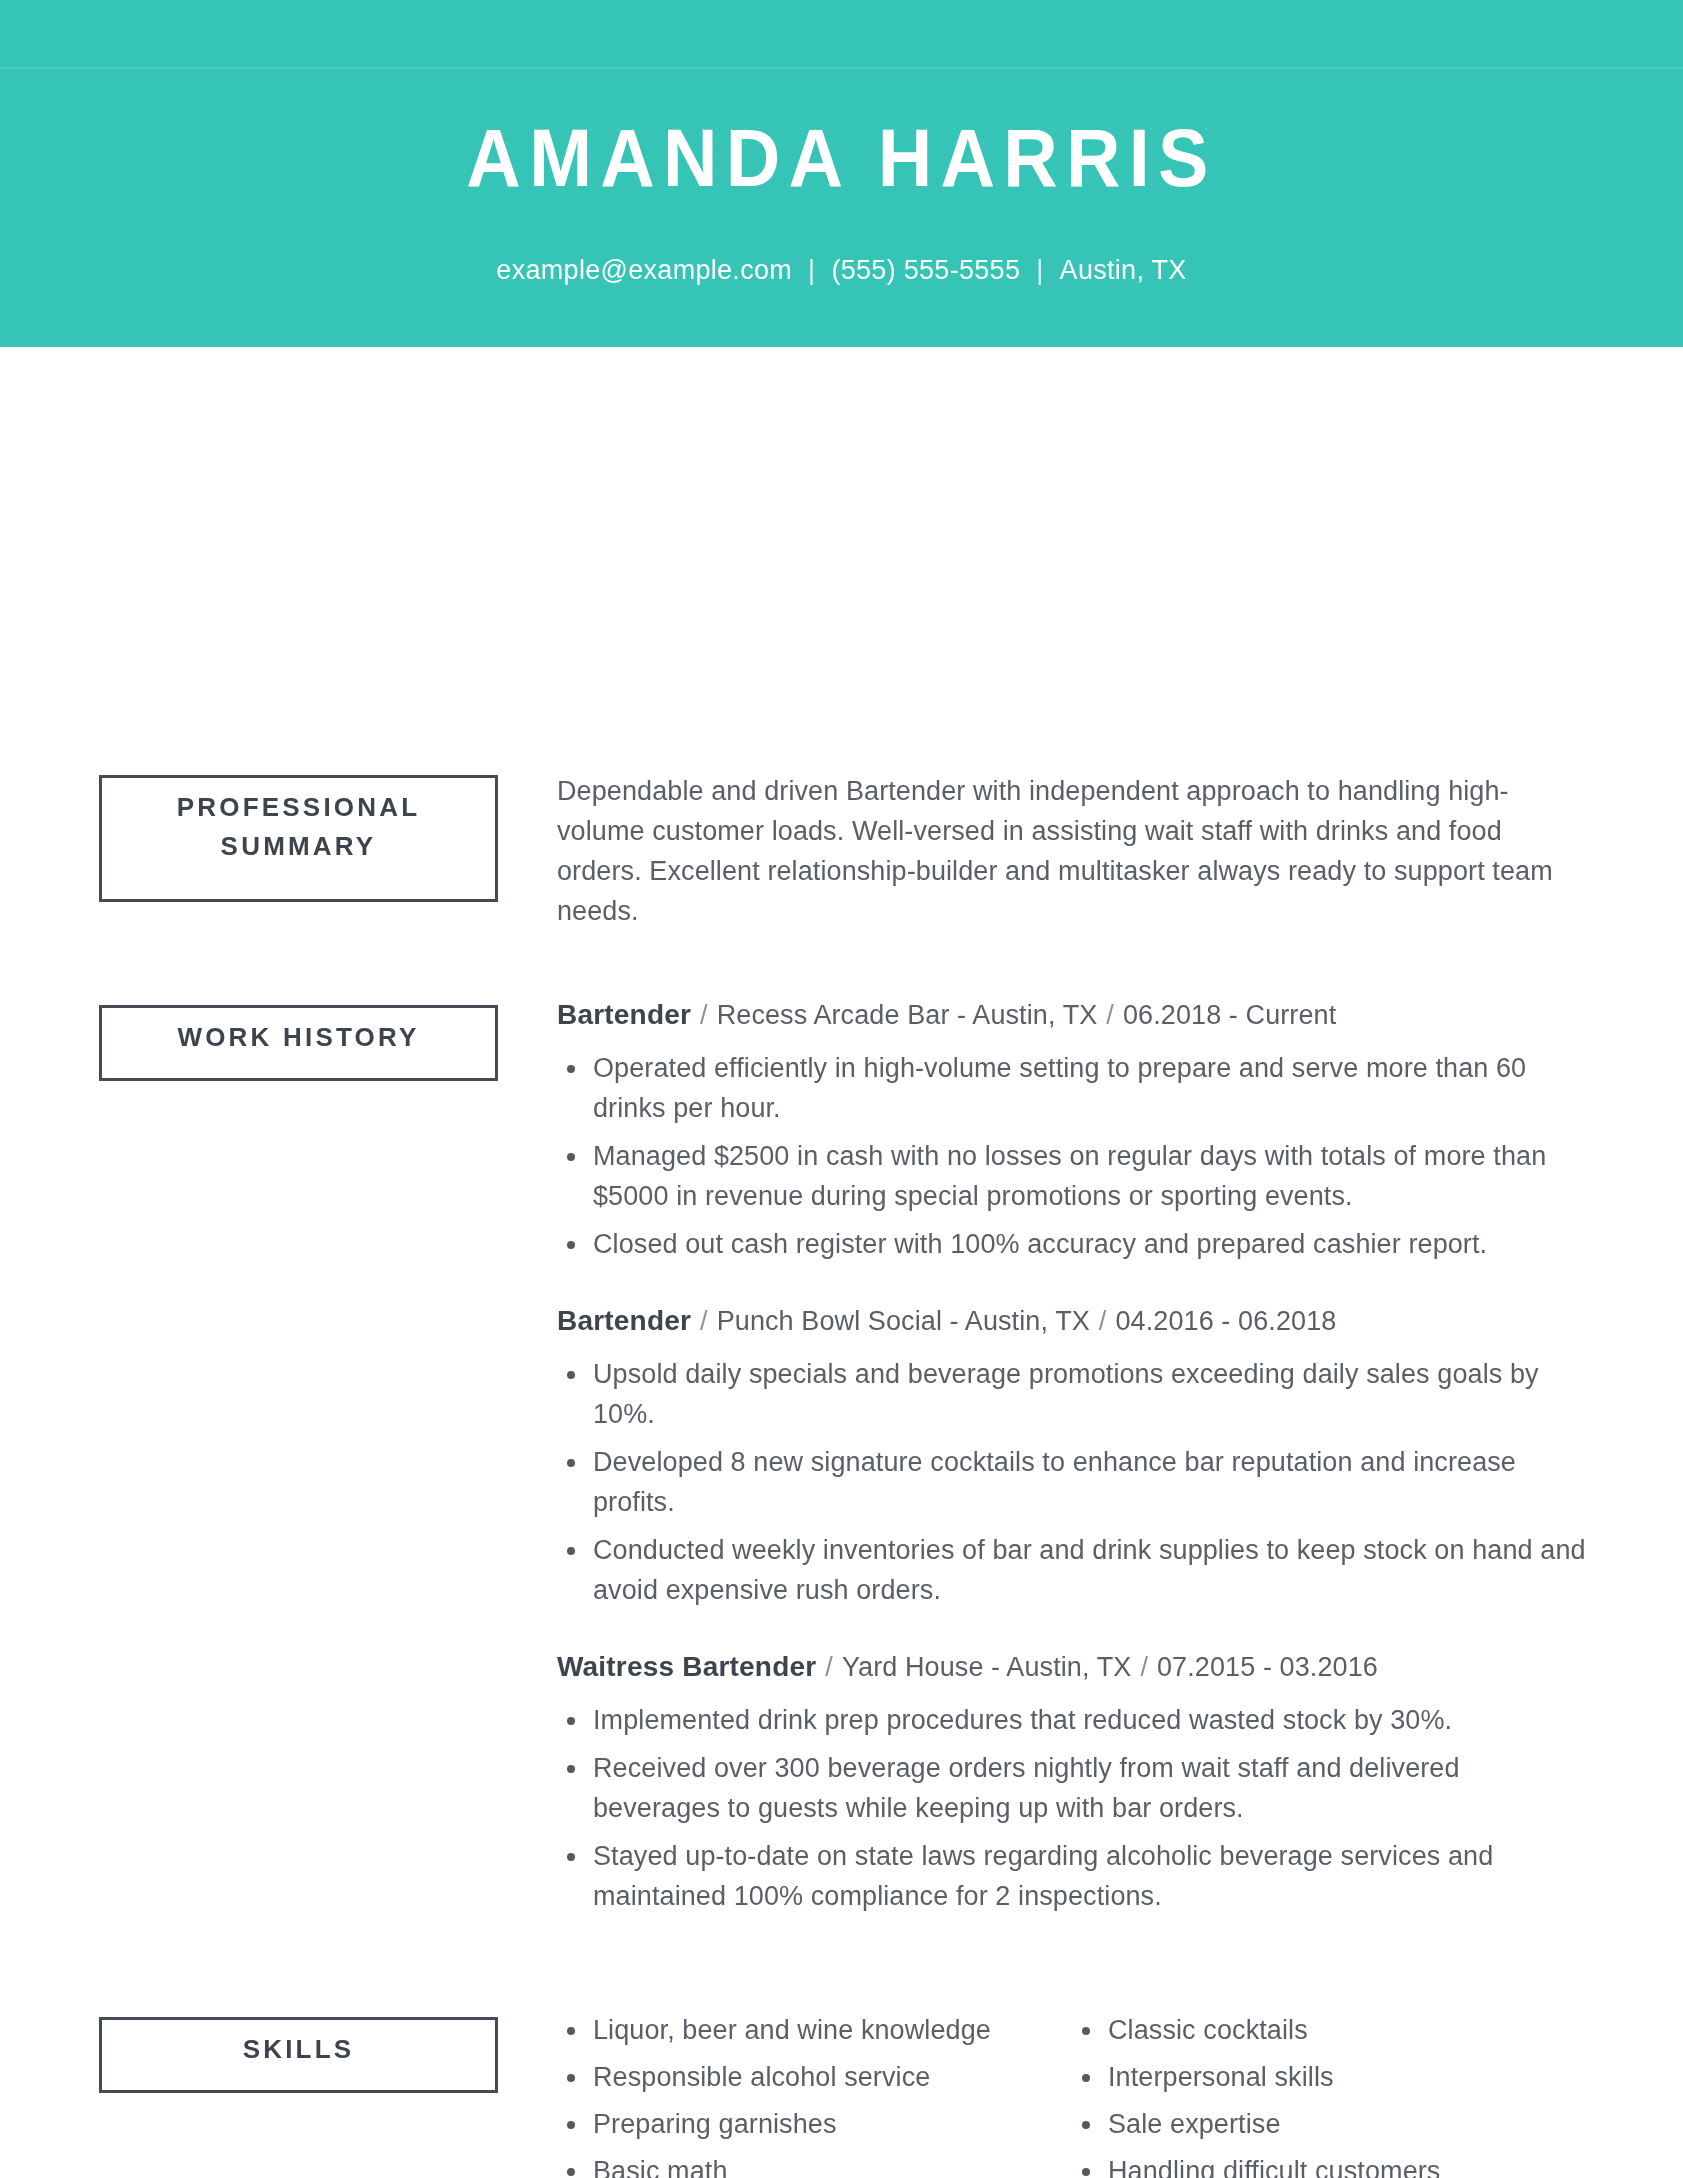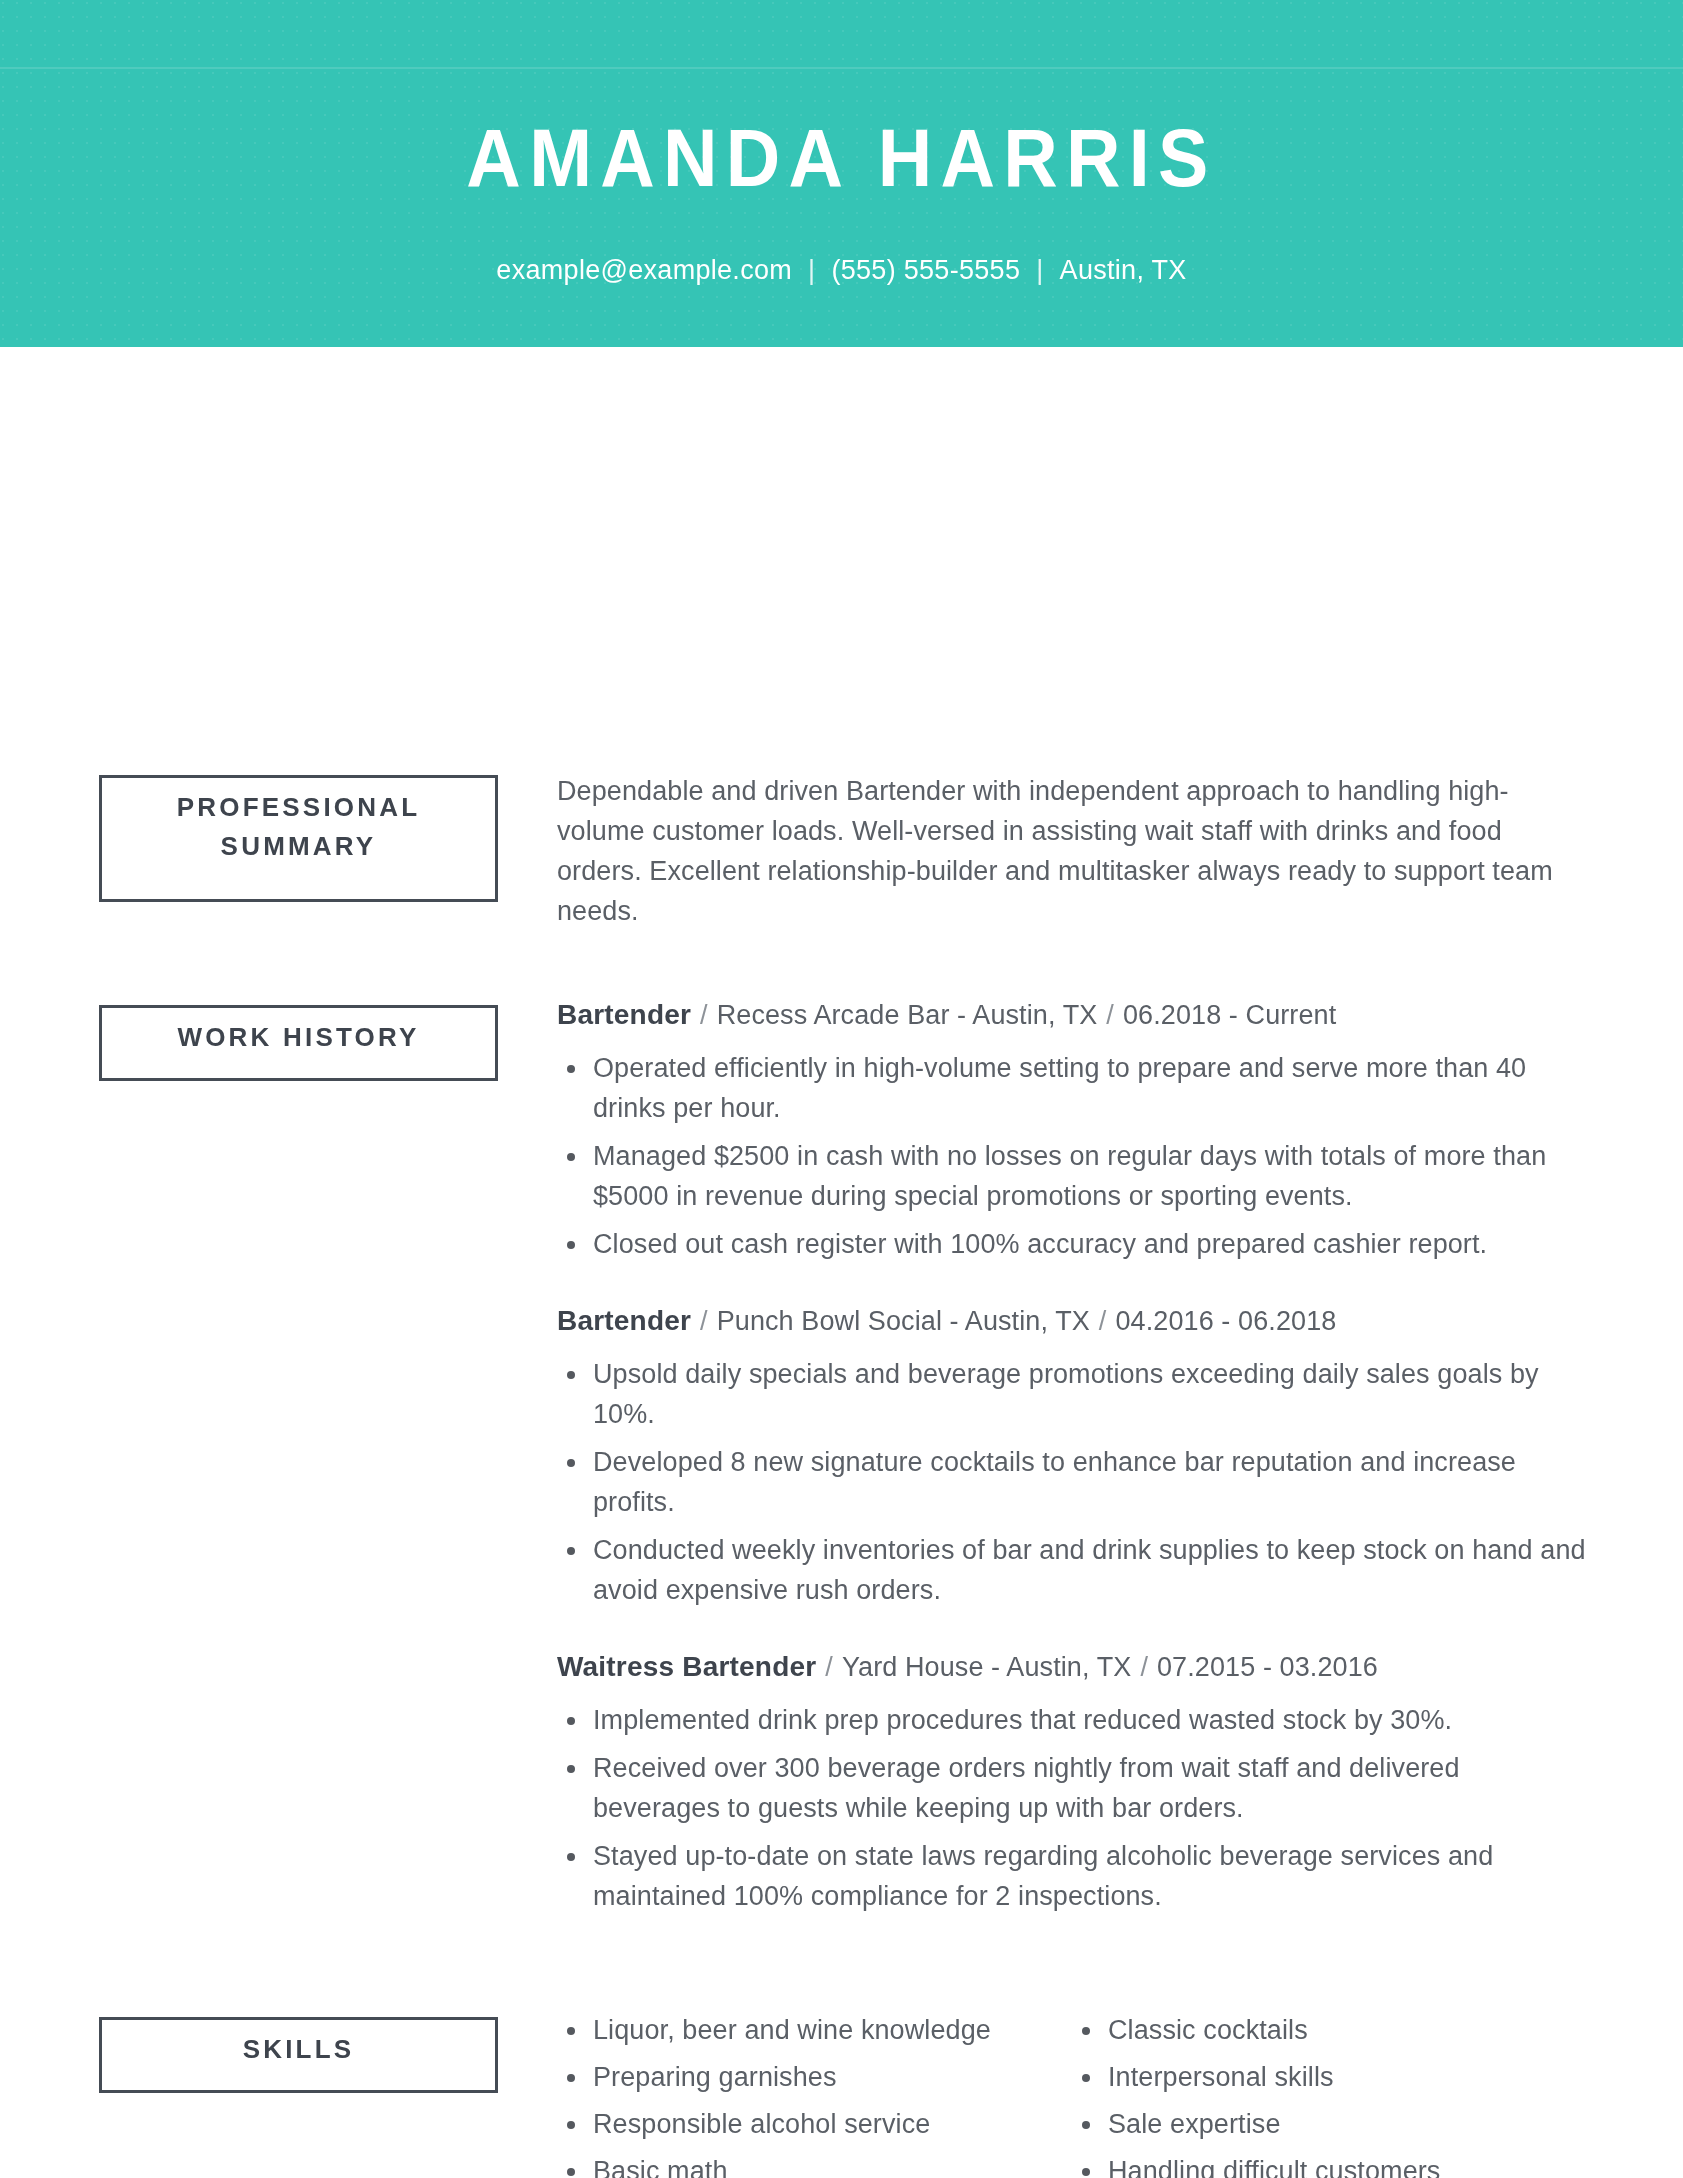--- a/index.html
+++ b/index.html
@@ -224,21 +224,21 @@
         </div>
       </div>
 
       <div class="sec-content" style="top:651px;">
 
         <div class="job">
           <div class="job-head">
             <span class="job-title">Bartender</span><span class="job-sep">/</span><span>Recess Arcade Bar - Austin, TX</span><span class="job-sep">/</span><span>06.2018 - Current</span>
           </div>
           <ul class="bullets">
-            <li>Operated efficiently in high-volume setting to prepare and serve more than 40 drinks per hour.</li>
+            <li>Operated efficiently in high-volume setting to prepare and serve more than 60 drinks per hour.</li>
             <li>Managed $2500 in cash with no losses on regular days with totals of more than $5000 in revenue during special promotions or sporting events.</li>
             <li>Closed out cash register with 100% accuracy and prepared cashier report.</li>
           </ul>
         </div>
 
         <div class="job">
           <div class="job-head">
             <span class="job-title">Bartender</span><span class="job-sep">/</span><span>Punch Bowl Social - Austin, TX</span><span class="job-sep">/</span><span>04.2016 - 06.2018</span>
           </div>
           <ul class="bullets">
@@ -266,22 +266,22 @@
       <div class="sec-label-wrap" style="top:1670px;border-radius:30px;">
         <div class="sec-label" style="height:76px;">
           <span>SKILLS</span>
         </div>
       </div>
       <div class="sec-content" style="top:1663px;">
         <div class="skills-cols">
           <div class="skills-col">
             <ul class="bullets">
               <li>Liquor, beer and wine knowledge</li>
+              <li>Responsible alcohol service</li>
               <li>Preparing garnishes</li>
-              <li>Responsible alcohol service</li>
               <li>Basic math</li>
             </ul>
           </div>
           <div class="skills-col">
             <ul class="bullets">
               <li>Classic cocktails</li>
               <li>Interpersonal skills</li>
               <li>Sale expertise</li>
               <li>Handling difficult customers</li>
             </ul>

